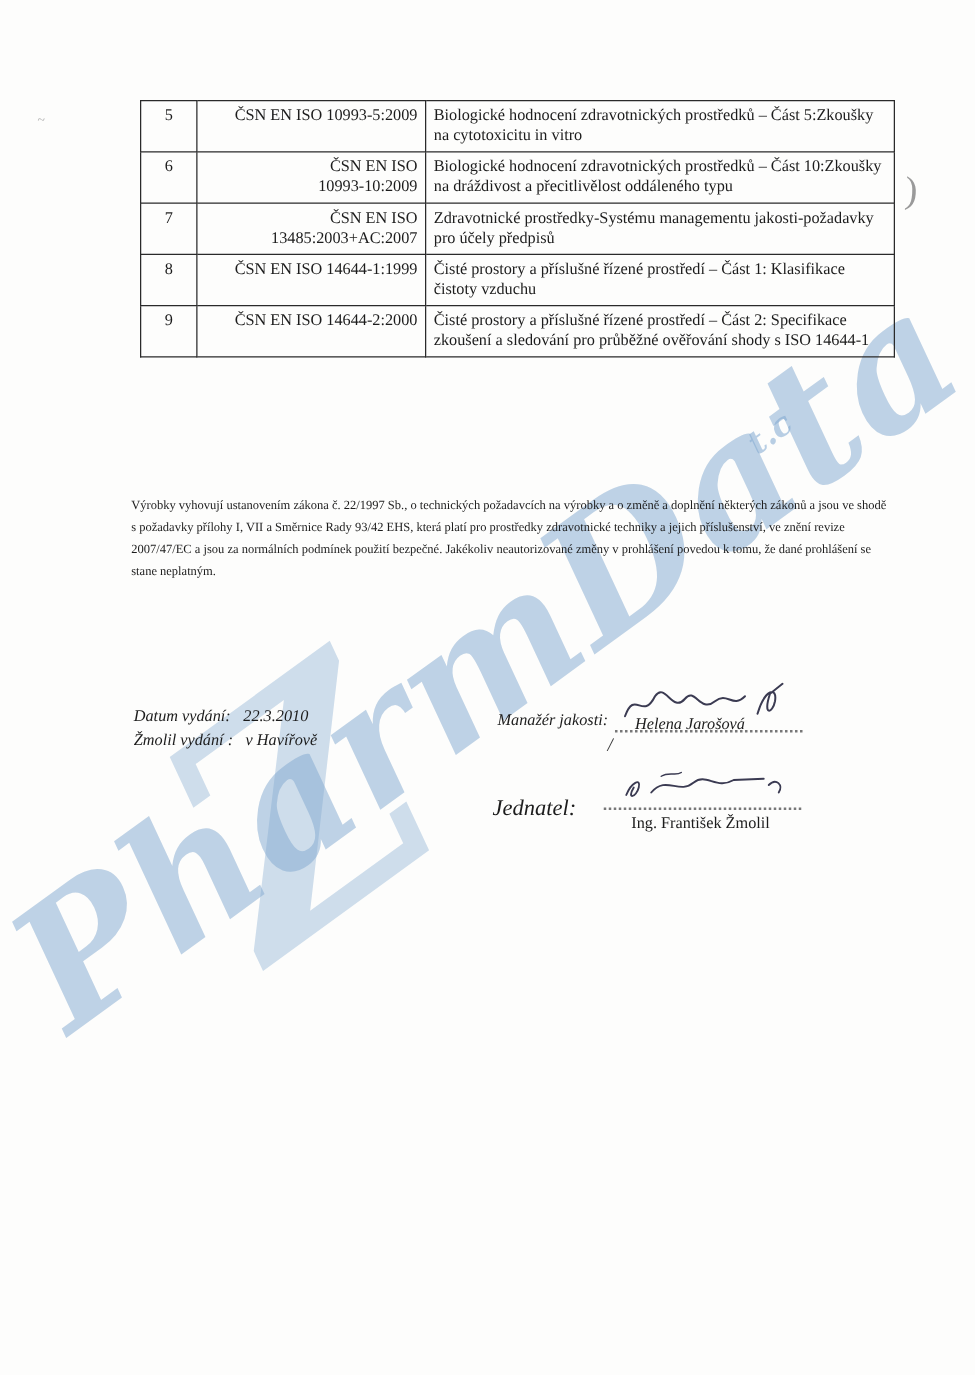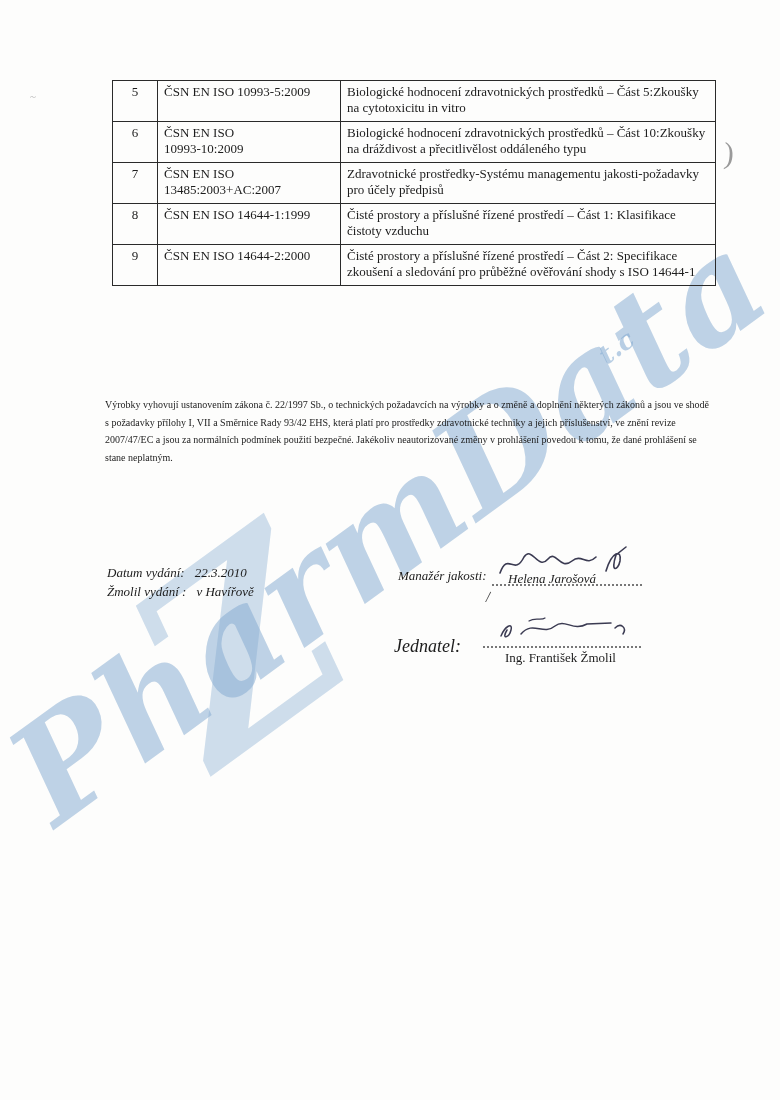--- a/index.html
+++ b/index.html
@@ -69,21 +69,21 @@
     border-collapse: collapse;
   }
   table.standards td {
     border: 1.4px solid #2a2a2a;
     font-size: 13px;
     line-height: 16px;
     padding: 3px 6px 5px 6px;
     vertical-align: top;
   }
   td.c-num  { width: 32px;  text-align: center; }
-  td.c-std  { width: 170px; white-space: pre-line; }
+  td.c-std  { width: 170px; white-space: pre-line; text-align: right; }
   td.c-desc { width: 362px; }
 
   
   .compliance {
     position: absolute;
     left: 105px;
     top: 396px;
     width: 604px;
     font-size: 10px;
     line-height: 17.5px;

